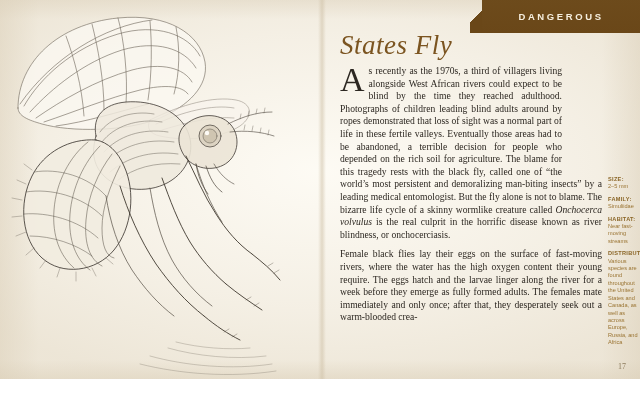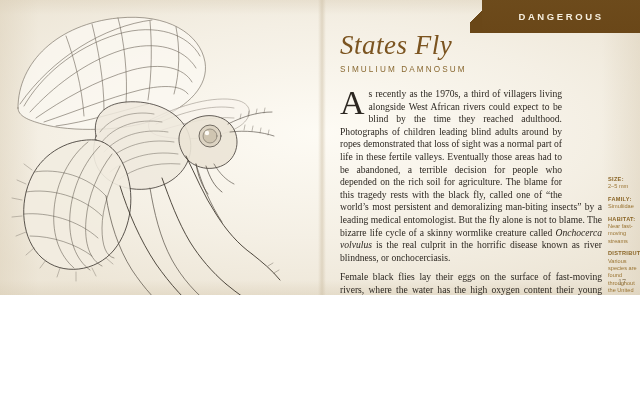--- a/index.html
+++ b/index.html
@@ -9,21 +9,21 @@
   }
   body {
     width: 640px;
     height: 407px;
     overflow: hidden;
     font-family: "Liberation Serif", serif;
   }
   #page {
     position: relative;
     width: 640px;
-    height: 295px;
+    height: 379px;
     background: #f4efe4;
     overflow: hidden;
   }
   
   #paper-texture {
     position: absolute;
     inset: 0;
     background:
       radial-gradient(ellipse 70% 60% at 50% 45%, rgba(255,253,247,0.85) 0%, rgba(246,241,230,0.2) 60%, rgba(228,218,198,0.45) 100%),
       linear-gradient(90deg, rgba(210,196,170,0.45) 0%, rgba(255,255,255,0) 6%, rgba(255,255,255,0) 94%, rgba(210,196,170,0.45) 100%),
@@ -287,21 +287,20 @@
     </svg>
   </div>
 
   <div id="danger-tab">
     <div class="notch"></div>
     <span>DANGEROUS</span>
   </div>
 
   <div id="article">
     <h1 id="title">States Fly</h1>
-    <div id="subtitle">SIMULIUM DAMNOSUM</div>
     <div id="body-text">
       <p>
         <span class="dropcap">A</span>
         <span class="wrap-shim"></span>
         <span>s recently as the 1970s, a third of villagers living alongside West African rivers could expect to be blind by the time they reached adulthood. Photographs of children leading blind adults around by ropes demonstrated that loss of sight was a normal part of life in these fertile valleys. Eventually those areas had to be abandoned, a terrible decision for people who depended on the rich soil for agriculture. The blame for this tragedy rests with the black fly, called one of “the world’s most persistent and demoralizing man-biting insects” by a leading medical entomologist. But the fly alone is not to blame. The bizarre life cycle of a skinny wormlike creature called <span class="scientific">Onchocerca volvulus</span> is the real culprit in the horrific disease known as river blindness, or onchocerciasis.</span>
       </p>
       <p class="second">
         <span>Female black flies lay their eggs on the surface of fast-moving rivers, where the water has the high oxygen content their young require. The eggs hatch and the larvae linger along the river for a week before they emerge as fully formed adults. The females mate immediately and only once; after that, they desperately seek out a warm-blooded crea-</span>
       </p>
     </div>

